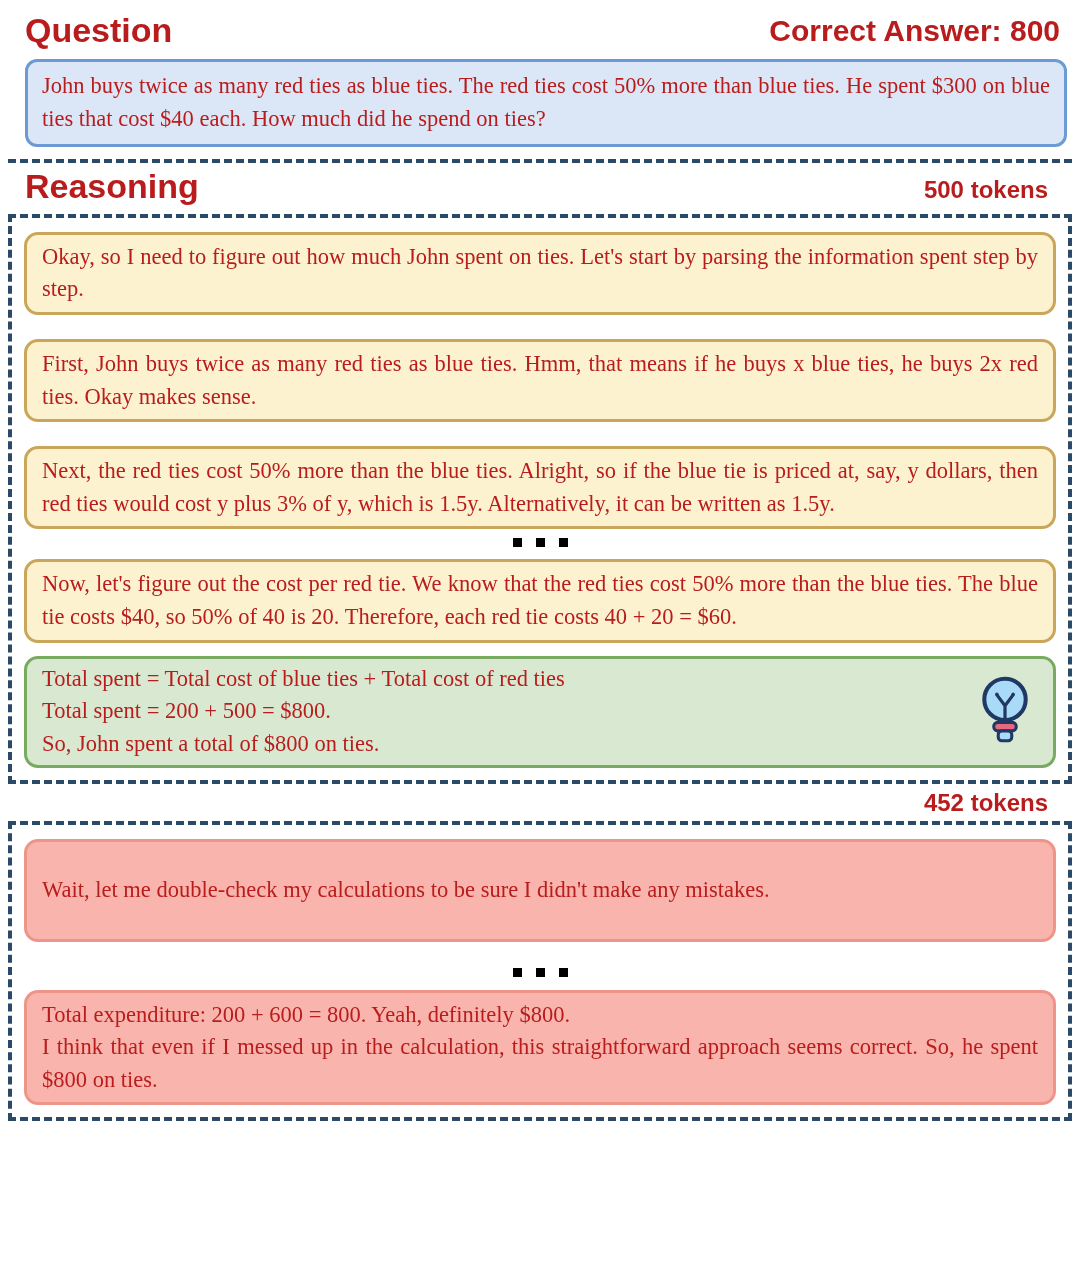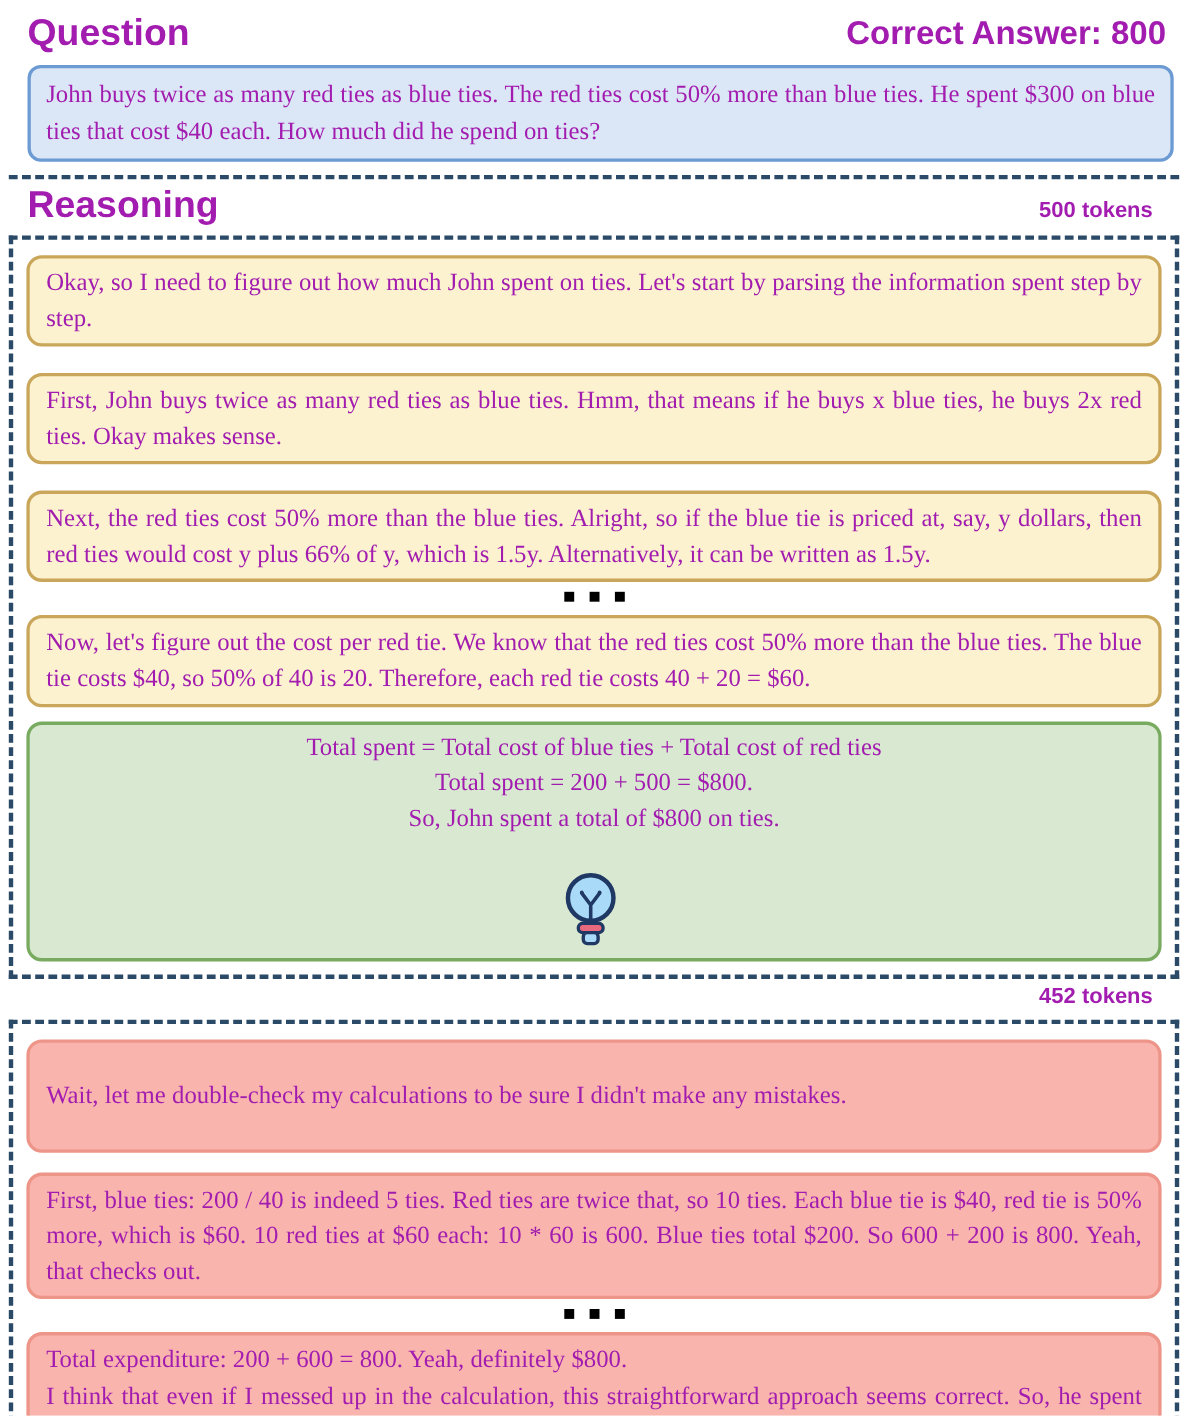--- a/index.html
+++ b/index.html
@@ -7,21 +7,21 @@
     padding: 0;
     background: #ffffff;
   }
   .page {
     position: relative;
     width: 1080px;
     height: 1287px;
     overflow: hidden;
     background: #ffffff;
     font-family: "Liberation Sans", sans-serif;
-    color: #a21caf;
+    color: #b91c1c;
     box-sizing: border-box;
   }
   
   .header-row {
     display: flex;
     justify-content: space-between;
     align-items: flex-start;
     margin: 12px 20px 0 25px;
   }
   .h-title {
@@ -36,21 +36,21 @@
     margin-top: 2px;
   }
   .section-row {
     display: flex;
     justify-content: space-between;
     align-items: baseline;
     margin: 5px 32px 6px 25px;
     height: 40px;
   }
   .tokens-label {
-    font-size: 20px;
+    font-size: 24px;
     font-weight: bold;
   }
   .tokens-row {
     text-align: right;
     margin: 5px 32px 4px 0;
     height: 28px;
   }
   
   .bubble {
     border-radius: 14px;
@@ -72,23 +72,22 @@
     background: #fcf2cf;
     border-color: #c9a65a;
     margin-bottom: 24px;
   }
   .bubble.green {
     background: #d9e9d1;
     border-color: #78aa5f;
     display: flex;
     align-items: center;
     gap: 30px;
-    text-align: center;
+    text-align: left;
     padding: 4px 15px;
-    flex-direction: column;
   }
   .bubble.red {
     background: #f9b5ad;
     border-color: #ee9589;
   }
   .bubble.red.tall {
     display: flex;
     align-items: center;
     min-height: 85px;
     margin-bottom: 18px;
@@ -142,21 +141,21 @@
   <div class="dashed-sep"></div>
 
   <div class="section-row">
     <div class="h-title">Reasoning</div>
     <div class="tokens-label">500 tokens</div>
   </div>
 
   <div class="dashed-box">
     <div class="bubble yellow">Okay, so I need to figure out how much John spent on ties. Let's start by parsing the information spent step by step.</div>
     <div class="bubble yellow">First, John buys twice as many red ties as blue ties. Hmm, that means if he buys x blue ties, he buys 2x red ties. Okay makes sense.</div>
-    <div class="bubble yellow" style="margin-bottom:0;">Next, the red ties cost 50% more than the blue ties. Alright, so if the blue tie is priced at, say, y dollars, then red ties would cost y plus 66% of y, which is 1.5y. Alternatively, it can be written as 1.5y.</div>
+    <div class="bubble yellow" style="margin-bottom:0;">Next, the red ties cost 50% more than the blue ties. Alright, so if the blue tie is priced at, say, y dollars, then red ties would cost y plus 3% of y, which is 1.5y. Alternatively, it can be written as 1.5y.</div>
 
     <div class="ellipsis-row" title="...">
       <span class="dot"></span>
       <span class="dot"></span>
       <span class="dot"></span>
     </div>
 
     <div class="bubble yellow" style="margin-bottom:13px;font-family:Liberation Serif, serif;">Now, let's figure out the cost per red tie. We know that the red ties cost 50% more than the blue ties. The blue tie costs $40, so 50% of 40 is 20. Therefore, each red tie costs 40 + 20 = $60.</div>
 
     <div class="bubble green">
@@ -179,21 +178,20 @@
   </div>
 
   <div class="tokens-row">
     <span class="tokens-label">452 tokens</span>
   </div>
 
   <div class="dashed-box">
     <div class="bubble red tall">
       <span>Wait, let me double-check my calculations to be sure I didn't make any mistakes.</span>
     </div>
-    <div class="bubble red" style="margin-bottom:0;">First, blue ties: 200 / 40 is indeed 5 ties. Red ties are twice that, so 10 ties. Each blue tie is $40, red tie is 50% more, which is $60. 10 red ties at $60 each: 10 * 60 is 600. Blue ties total $200. So 600 + 200 is 800. Yeah, that checks out.</div>
 
     <div class="ellipsis-row" title="...">
       <span class="dot"></span>
       <span class="dot"></span>
       <span class="dot"></span>
     </div>
 
     <div class="bubble red">
       <div>Total expenditure: 200 + 600 = 800. Yeah, definitely $800.</div>
       <div>I think that even if I messed up in the calculation, this straightforward approach seems correct. So, he spent $800 on ties.</div>

